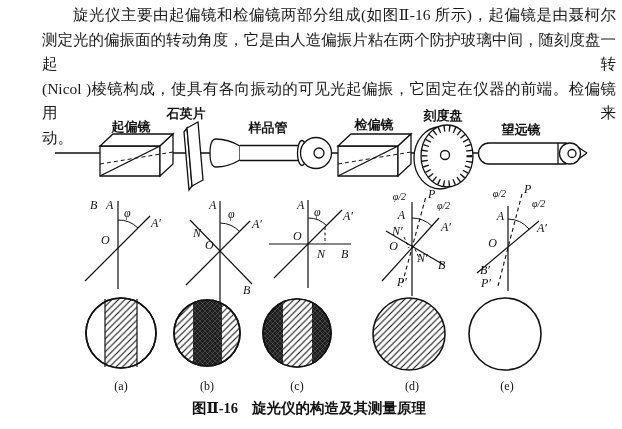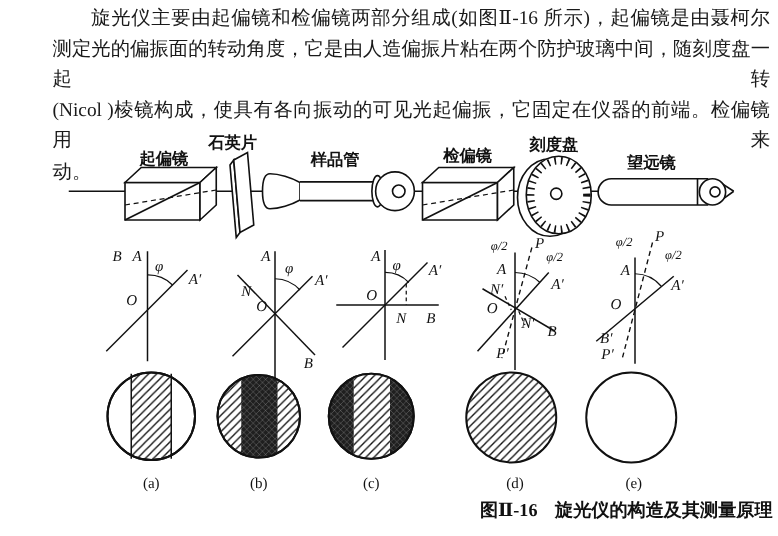--- a/index.html
+++ b/index.html
@@ -12,21 +12,21 @@
   .para .pline.last{text-align:left;text-align-last:left;}
   .figure-svg{position:absolute;top:106px;left:0;}
   .comp-label{font-size:13px;font-weight:bold;fill:#111;
               font-family:"Liberation Serif","DejaVu Serif",serif;}
   .sym{font-size:12px;font-style:italic;fill:#111;
        font-family:"Liberation Serif","DejaVu Serif",serif;}
   .sym-sm{font-size:10px;font-style:italic;fill:#111;
        font-family:"Liberation Serif","DejaVu Serif",serif;}
   .circ-label{font-size:12px;fill:#111;
        font-family:"Liberation Serif","DejaVu Serif",serif;}
-  .caption{position:absolute;top:399px;left:0;width:618px;text-align:right;
+  .caption{position:absolute;top:399px;left:0;width:618px;text-align:center;
            font-size:14.5px;font-weight:bold;color:#111;}
   .caption .cap-num{margin-right:14px;}
   line,path,polygon,ellipse,circle,rect{vector-effect:none;}
 </style>
 </head>
 <body>
 
 <div class="para">
   <div class="pline first">旋光仪主要由起偏镜和检偏镜两部分组成(如图Ⅱ-16 所示)，起偏镜是由聂柯尔</div>
   <div class="pline">测定光的偏振面的转动角度，它是由人造偏振片粘在两个防护玻璃中间，随刻度盘一起转</div>

